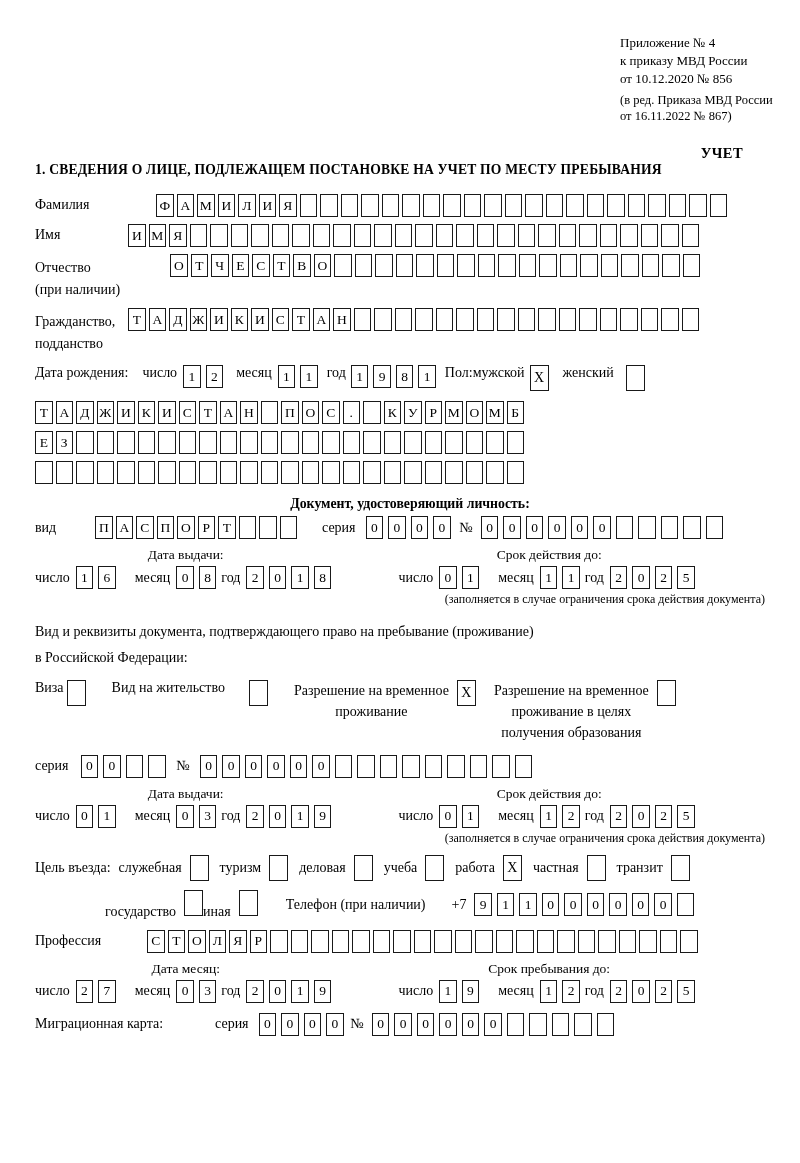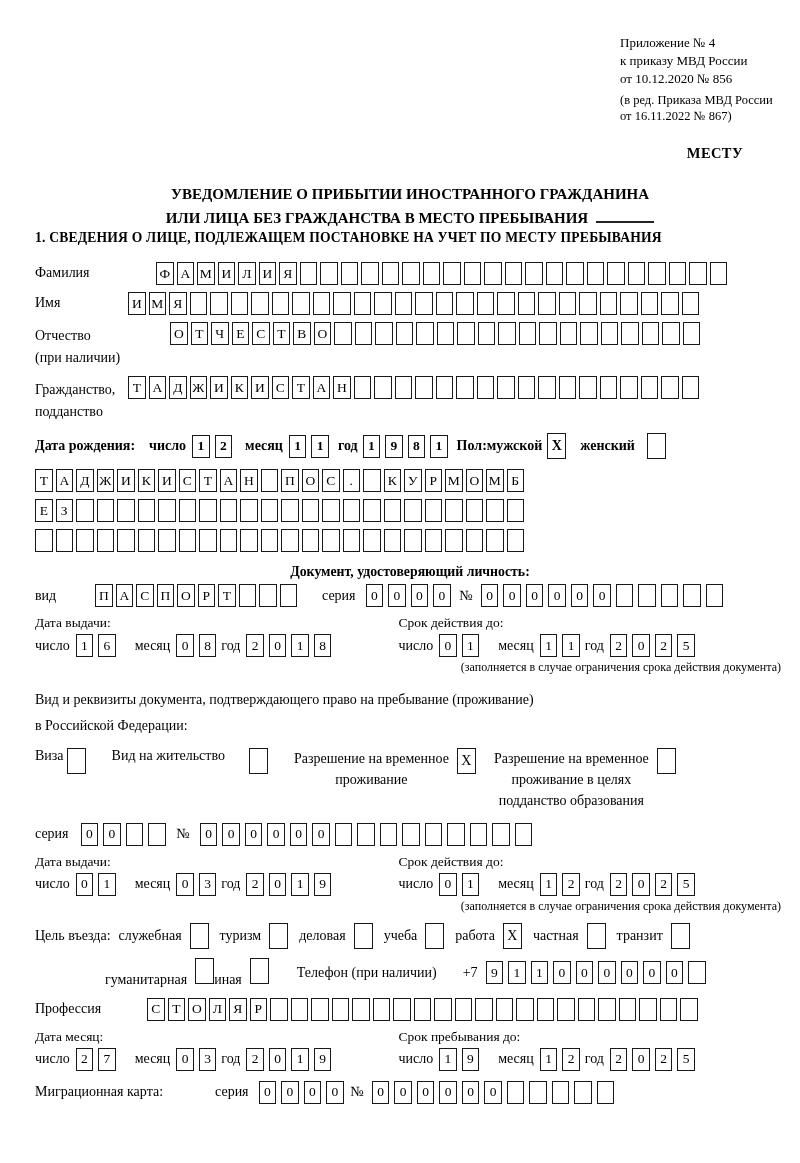--- a/index.html
+++ b/index.html
@@ -24,25 +24,25 @@
   .stack .cells{margin-top:7px;}
   .stack .cells:first-child{margin-top:0;}
   .lblline{line-height:22px;}
   
   .cbox{box-sizing:content-box;width:17px;height:24px;border:1.7px solid #191919;display:inline-flex;
         align-items:center;justify-content:center;font-size:14px;margin-left:8px;background:#fff;flex:0 0 auto;}
   
   .dates-row{display:flex;margin-top:8px;}
   .date-group{display:flex;flex-direction:column;}
   .dg2{margin-left:62px;}
-  .date-heading{text-align:left;font-size:13.5px;margin-bottom:3px;}
+  .date-heading{text-align:center;font-size:13.5px;margin-bottom:3px;}
   .date-line{display:flex;align-items:center;}
   .date-line .lbl{margin:0 6px 0 0;}
   .date-line .ml{margin-left:14px;}
-  .small-note{font-size:12px;text-align:right;margin:3px 4px 0 0;}
+  .small-note{font-size:12px;text-align:right;margin:3px 20px 0 0;}
   .center-bold{text-align:center;font-weight:bold;font-size:13.8px;margin-top:12px;}
   .intro{margin-top:12px;line-height:1.8;}
   
   .opts-row{display:flex;align-items:flex-start;margin-top:10px;}
   .optline{display:flex;align-items:flex-start;}
   .optblock{display:flex;align-items:flex-start;}
   .optblock .lines{text-align:center;line-height:1.5;}
   .gap18{margin-left:18px;} .gap26{margin-left:26px;}
   
   .purpose-row{display:flex;align-items:center;margin-top:9px;flex-wrap:nowrap;}
@@ -58,28 +58,22 @@
   <div class="appendix">
     <div>Приложение № 4</div>
     <div>к приказу МВД России</div>
     <div>от 10.12.2020 № 856</div>
   </div>
   <div class="edition">
     <div>(в ред. Приказа МВД России</div>
     <div>от 16.11.2022 № 867)</div>
   </div>
 
-  <div class="form-label">МЕСТУ</div>
-
-  <div class="title">
-    <div>УВЕДОМЛЕНИЕ О ПРИБЫТИИ ИНОСТРАННОГО ГРАЖДАНИНА</div>
-    <div>
-      <span>ИЛИ ЛИЦА БЕЗ ГРАЖДАНСТВА В МЕСТО ПРЕБЫВАНИЯ</span><span class="blankline"></span>
-    </div>
-  </div>
+  <div class="form-label">УЧЕТ</div>
+
 
   <div class="section-heading">1. СВЕДЕНИЯ О ЛИЦЕ, ПОДЛЕЖАЩЕМ ПОСТАНОВКЕ НА УЧЕТ ПО МЕСТУ ПРЕБЫВАНИЯ</div>
 
   <div class="frow mt16">
     <span class="flabel w93">Фамилия</span>
     <span class="cells">
         <span class="cell">Ф</span>
         <span class="cell">А</span>
         <span class="cell">М</span>
         <span class="cell">И</span>
@@ -209,21 +203,21 @@
         <span class="cell"></span>
         <span class="cell"></span>
         <span class="cell"></span>
         <span class="cell"></span>
         <span class="cell"></span>
         <span class="cell"></span>
         <span class="cell"></span>
       </span>
   </div>
 
-  <div class="frow mt10" style="align-items:center;font-weight:bold;">
+  <div class="frow mt10" style="">
     <span>Дата рождения:</span>
     <span style="margin-left:14px;margin-right:6px;">число</span>
     <span class="cells dcells">
         <span class="cell">1</span>
         <span class="cell">2</span>
       </span>
     <span style="margin-left:8px;margin-right:6px;">месяц</span>
     <span class="cells dcells">
         <span class="cell">1</span>
         <span class="cell">1</span>
@@ -430,21 +424,21 @@
       <span class="lines">
         <div>Разрешение на временное</div>
         <div>проживание</div>
       </span>
       <span class="cbox">X</span>
     </span>
     <span class="optblock gap18">
       <span class="lines">
         <div>Разрешение на временное</div>
         <div>проживание в целях</div>
-        <div>подданство образования</div>
+        <div>получения образования</div>
       </span>
       <span class="cbox"></span>
     </span>
   </div>
 
   <div class="frow mt12" style="align-items:center;">
     <span style="margin-right:12px;">серия</span>
     <span class="cells dcells">
         <span class="cell">0</span>
         <span class="cell">0</span>
@@ -546,21 +540,21 @@
           <span>частная</span>
           <span class="cbox"></span>
         </span>
         <span class="opt">
           <span>транзит</span>
           <span class="cbox"></span>
         </span>
       </span>
   </div>
   <div class="phone-row">
-    <span style="margin-left:70px;"><span class="opt"><span>гуманитарная</span><span class="cbox"></span></span><span class="opt"><span>иная</span><span class="cbox"></span></span></span>
+    <span style="margin-left:70px;"><span class="opt"><span>государство</span><span class="cbox"></span></span><span class="opt"><span>иная</span><span class="cbox"></span></span></span>
     <span style="margin-left:28px;">Телефон (при наличии)</span>
     <span style="margin-left:26px;margin-right:8px;">+7</span>
     <span class="cells dcells">
         <span class="cell">9</span>
         <span class="cell">1</span>
         <span class="cell">1</span>
         <span class="cell">0</span>
         <span class="cell">0</span>
         <span class="cell">0</span>
         <span class="cell">0</span>

